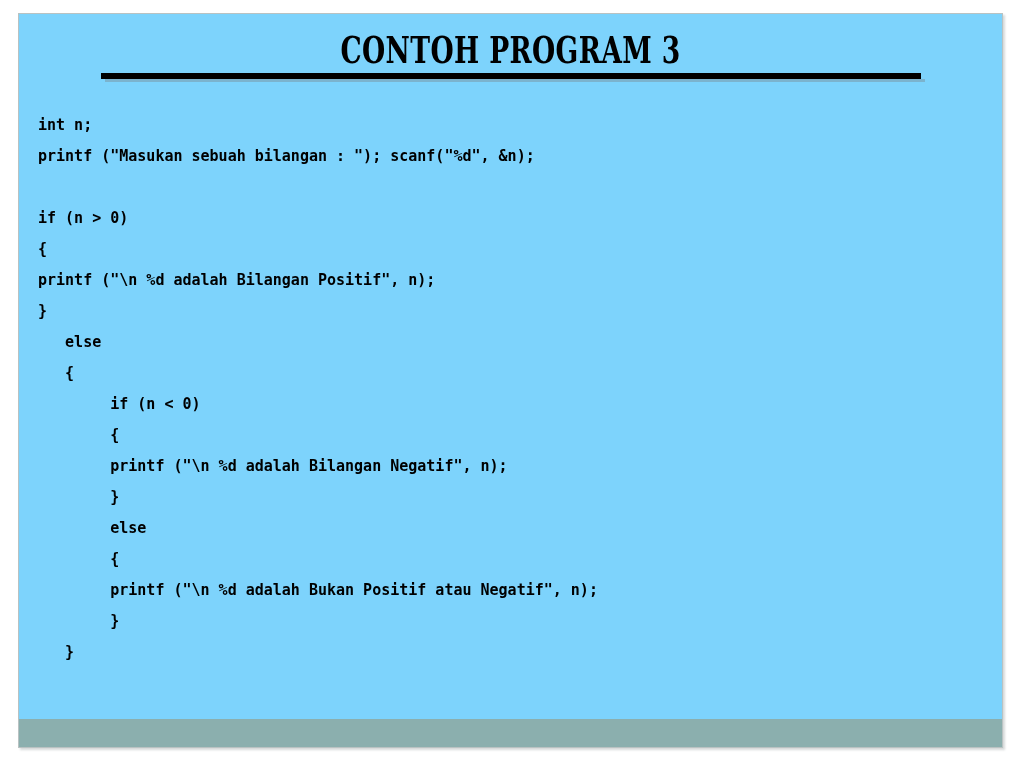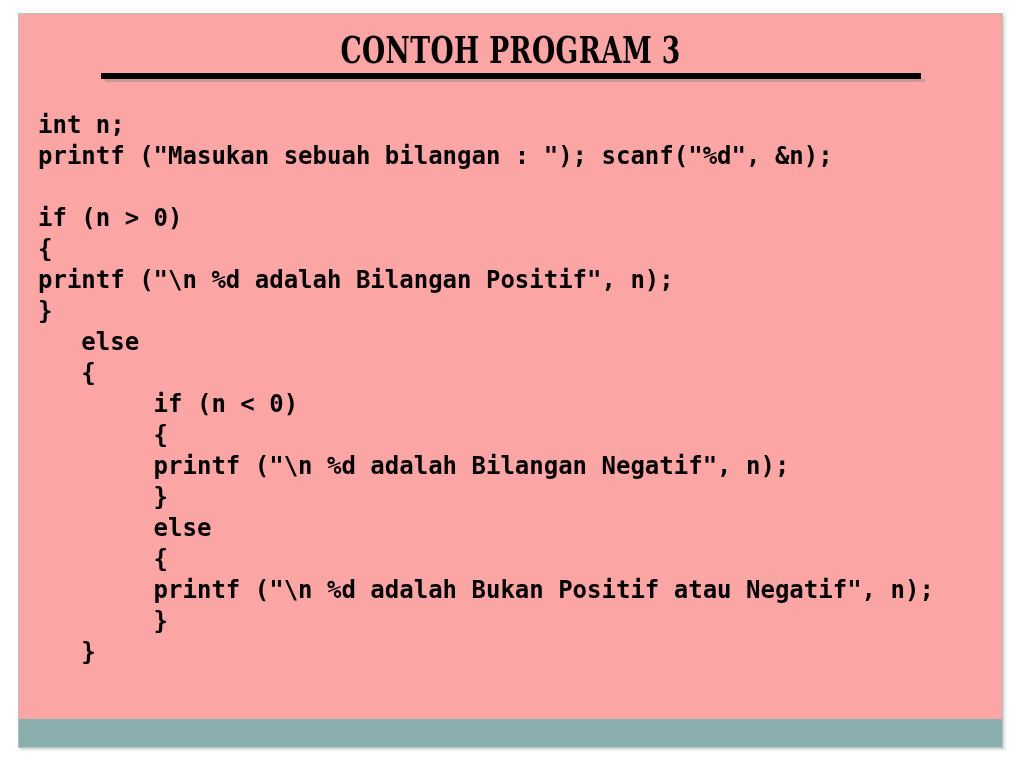--- a/index.html
+++ b/index.html
@@ -70,21 +70,21 @@
   }
 
   
   #code-block {
     position: absolute;
     left: 19px;
     top: 96px;
     right: 6px;
     font-family: "DejaVu Sans Mono", "Liberation Mono", monospace;
     font-weight: 700;
-    font-size: 24px;
+    font-size: 15px;
     line-height: 31px;
     color: #000000;
     white-space: pre;
     letter-spacing: 0px;
   }
   .code-line {
     height: 31px;
     white-space: pre;
   }
   .code-line.blank {
@@ -97,21 +97,21 @@
     left: 0;
     bottom: 0;
     width: 100%;
     height: 28px;
     background: #8bafae;
   }
 </style>
 </head>
 <body>
 
-<div id="slide" style="background: #fca5a5; border-color: rgb(185, 194, 194);">
+<div id="slide" style="background: #7dd3fc; border-color: rgb(185, 194, 194);">
 
   <div id="title-block">
     <div id="slide-title">CONTOH PROGRAM 3</div>
     <div id="title-rule"></div>
     <div id="title-rule-shadow"></div>
   </div>
 
   <div id="code-block" style="color: rgb(0, 0, 0);"><div class="code-line">int n;</div><div class="code-line">printf ("Masukan sebuah bilangan : "); scanf("%d", &amp;n);</div><div class="code-line blank">&nbsp;</div><div class="code-line">if (n &gt; 0)</div><div class="code-line">{</div><div class="code-line">printf ("\n %d adalah Bilangan Positif", n);</div><div class="code-line">}</div><div class="code-line">   else</div><div class="code-line">   {</div><div class="code-line">        if (n &lt; 0)</div><div class="code-line">        {</div><div class="code-line">        printf ("\n %d adalah Bilangan Negatif", n);</div><div class="code-line">        }</div><div class="code-line">        else</div><div class="code-line">        {</div><div class="code-line">        printf ("\n %d adalah Bukan Positif atau Negatif", n);</div><div class="code-line">        }</div><div class="code-line">   }</div></div>
 
   <div id="bottom-bar" style="background: rgb(139, 175, 174);"></div>

